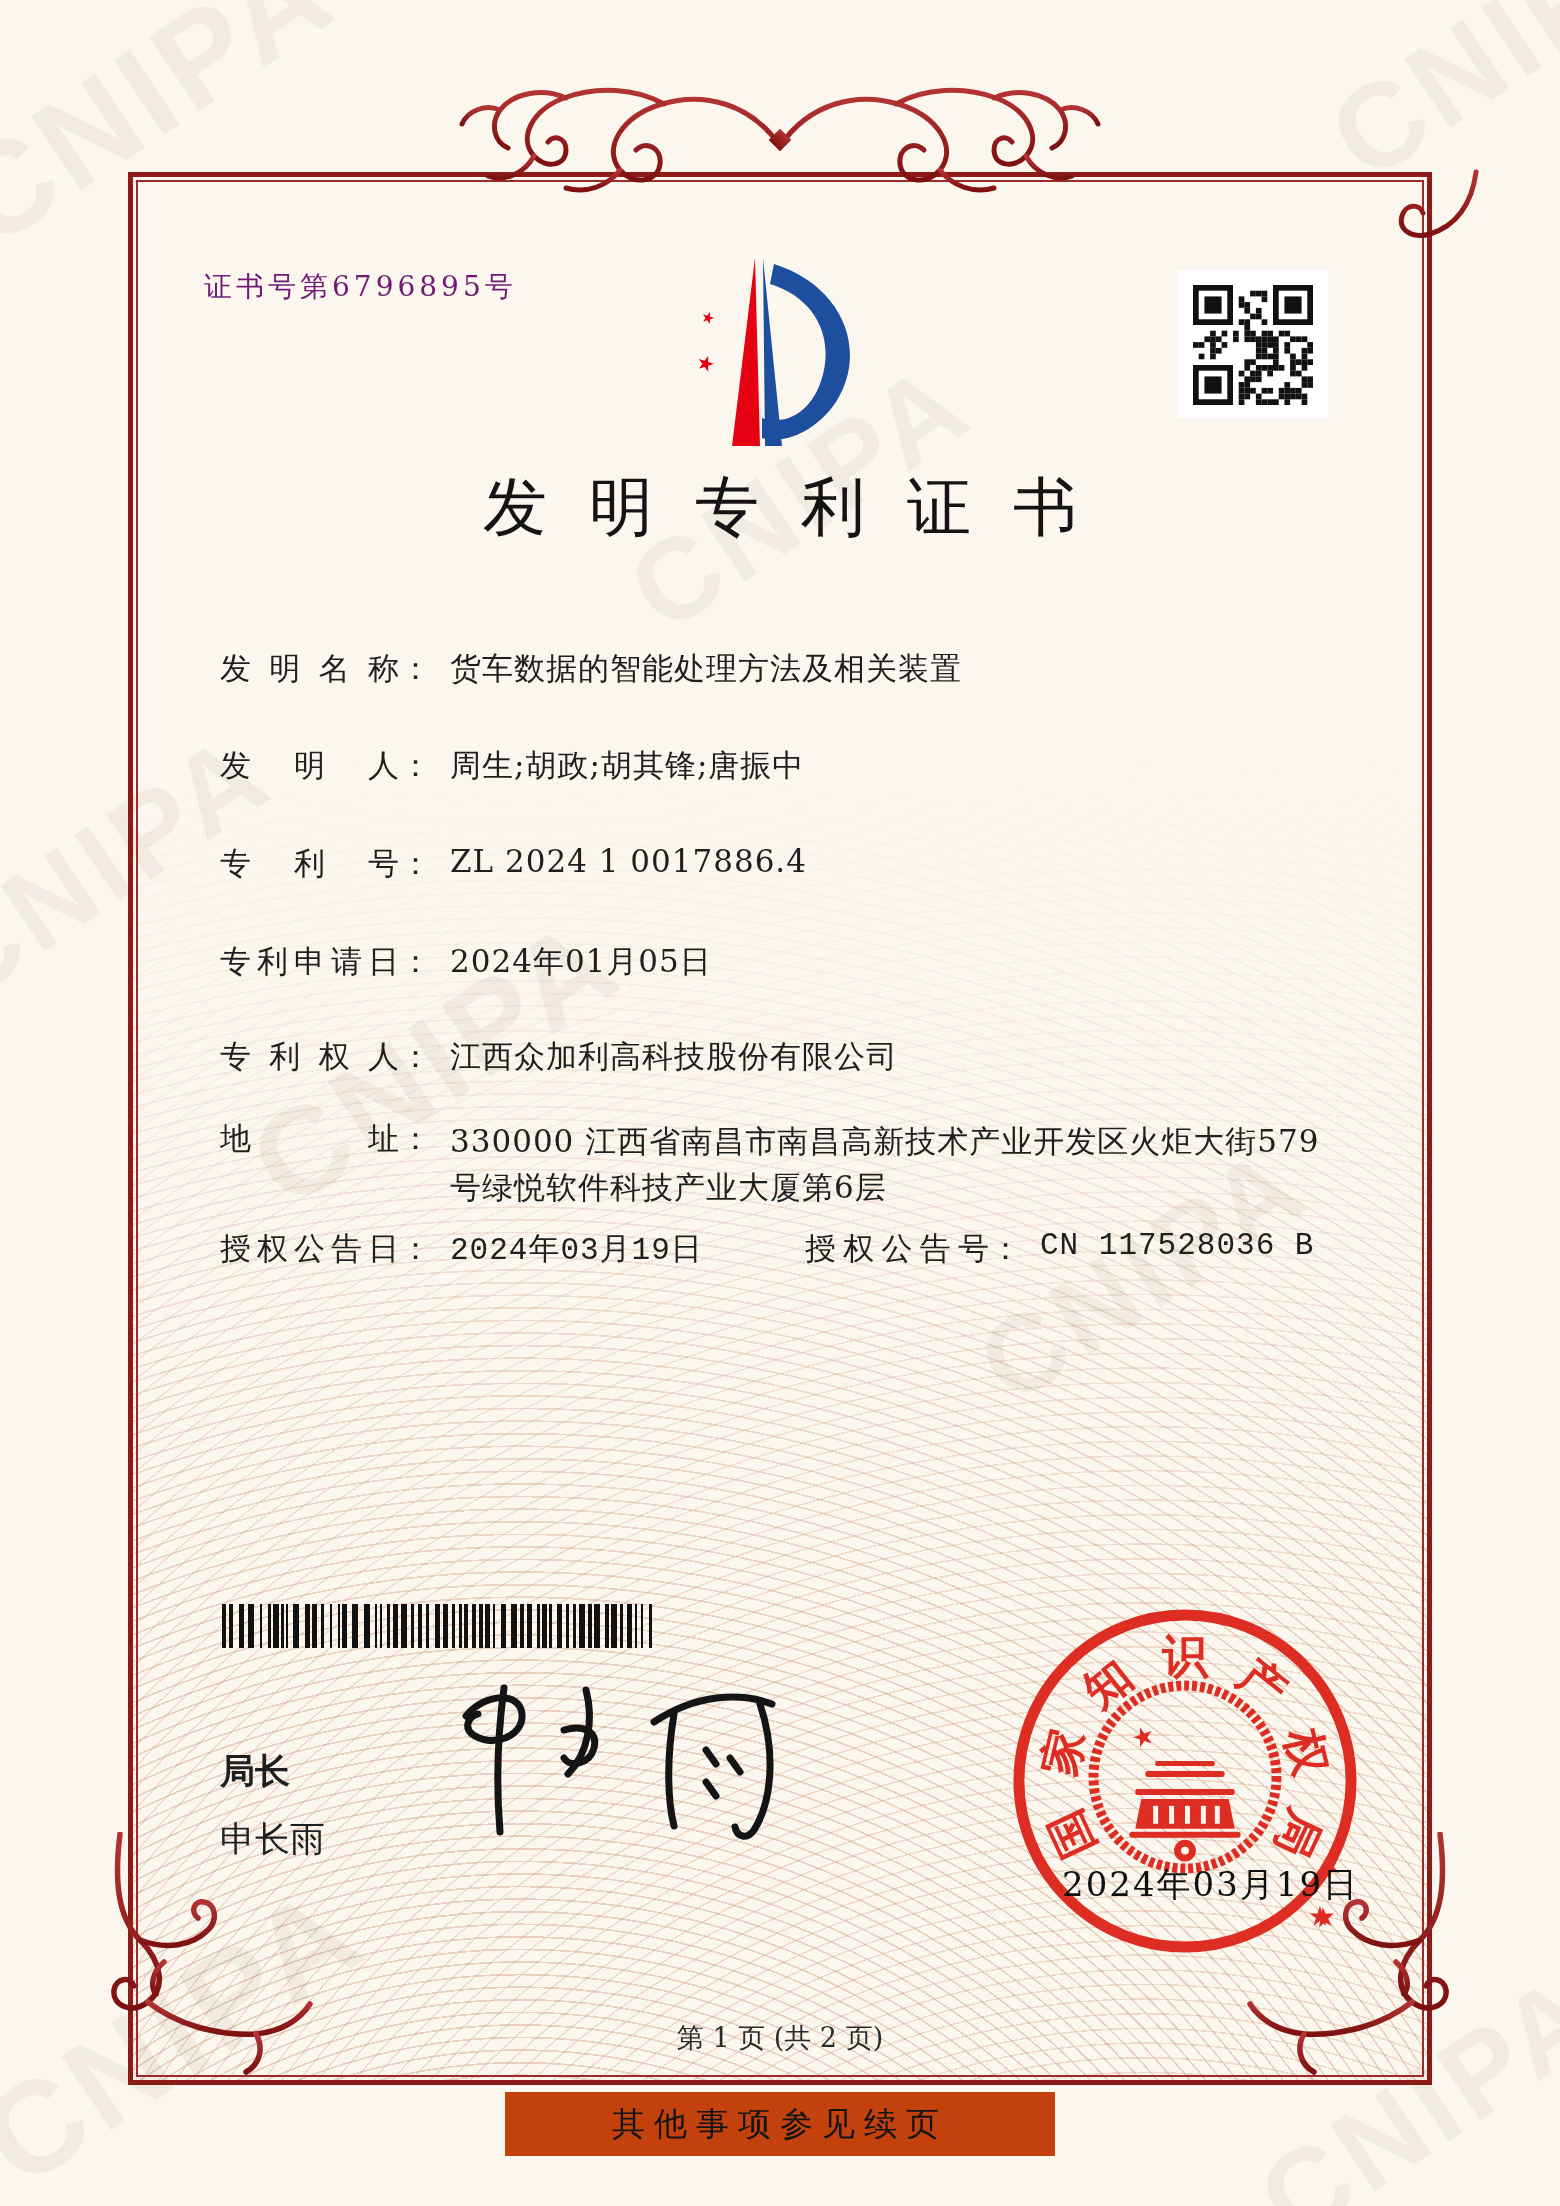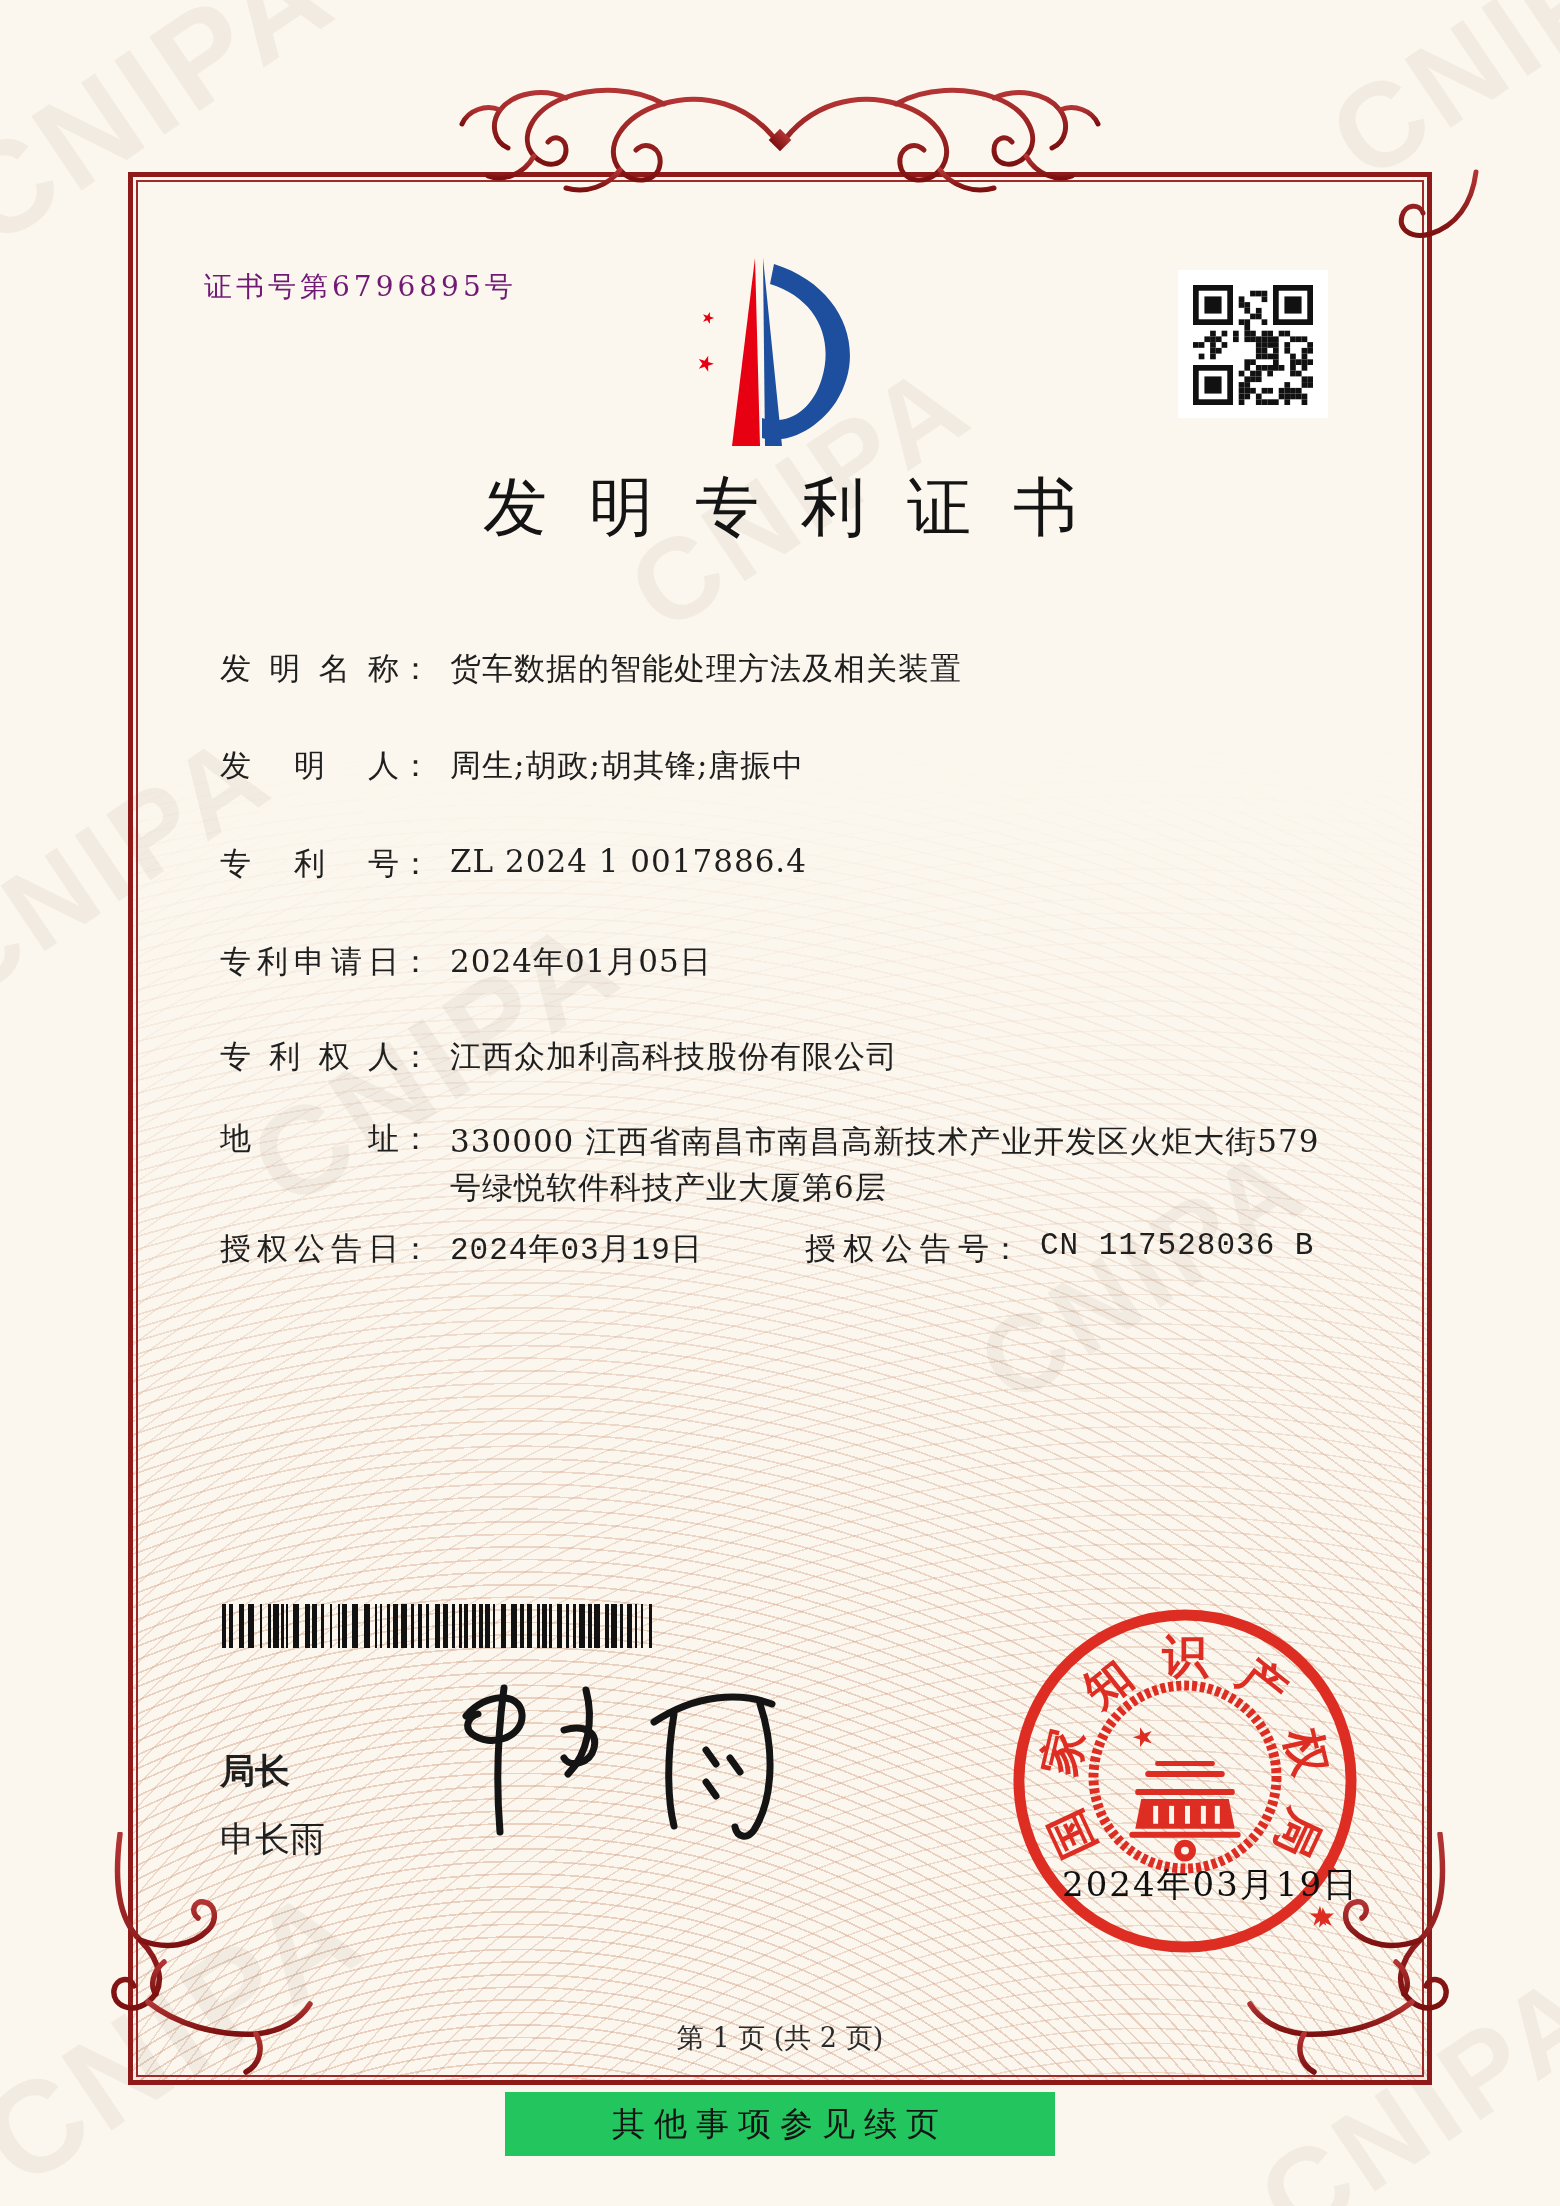--- a/index.html
+++ b/index.html
@@ -59,21 +59,21 @@
   .paras p + p{margin-top:14px;}
   .barcode{position:absolute; left:222px; top:1604px; width:438px; height:44px;}
   .sig-title{position:absolute; left:220px; top:1748px; font-size:35px; font-weight:600; font-family:"Liberation Sans", sans-serif;}
   .sig-name{position:absolute; left:220px; top:1816px; font-size:35px; font-weight:400; font-family:"Liberation Sans", sans-serif;}
   .signature-svg{position:absolute; left:408px; top:1662px;}
   .seal{position:absolute; left:1006px; top:1602px; width:358px; height:358px; opacity:.95;}
   .seal-date{position:absolute; left:1062px; top:1862px; font-size:34px; color:#101010; letter-spacing:2px; z-index:5;}
   .page-footer{position:absolute; left:0; right:0; top:2020px; text-align:center; font-size:27px; color:#2a2a2a;}
   .note-box{
     position:absolute; left:505px; top:2092px; width:550px; height:64px;
-    background:#22c55e; display:flex; align-items:center; justify-content:center; z-index:4;
+    background:#c2410c; display:flex; align-items:center; justify-content:center; z-index:4;
   }
   .note-box span{font-size:33px; letter-spacing:9px; color:#141414;}
   .ornament{position:absolute; pointer-events:none;}
 </style>
 </head>
 <body>
 
 <div id="certificate">
 
   <div class="waves"></div>

